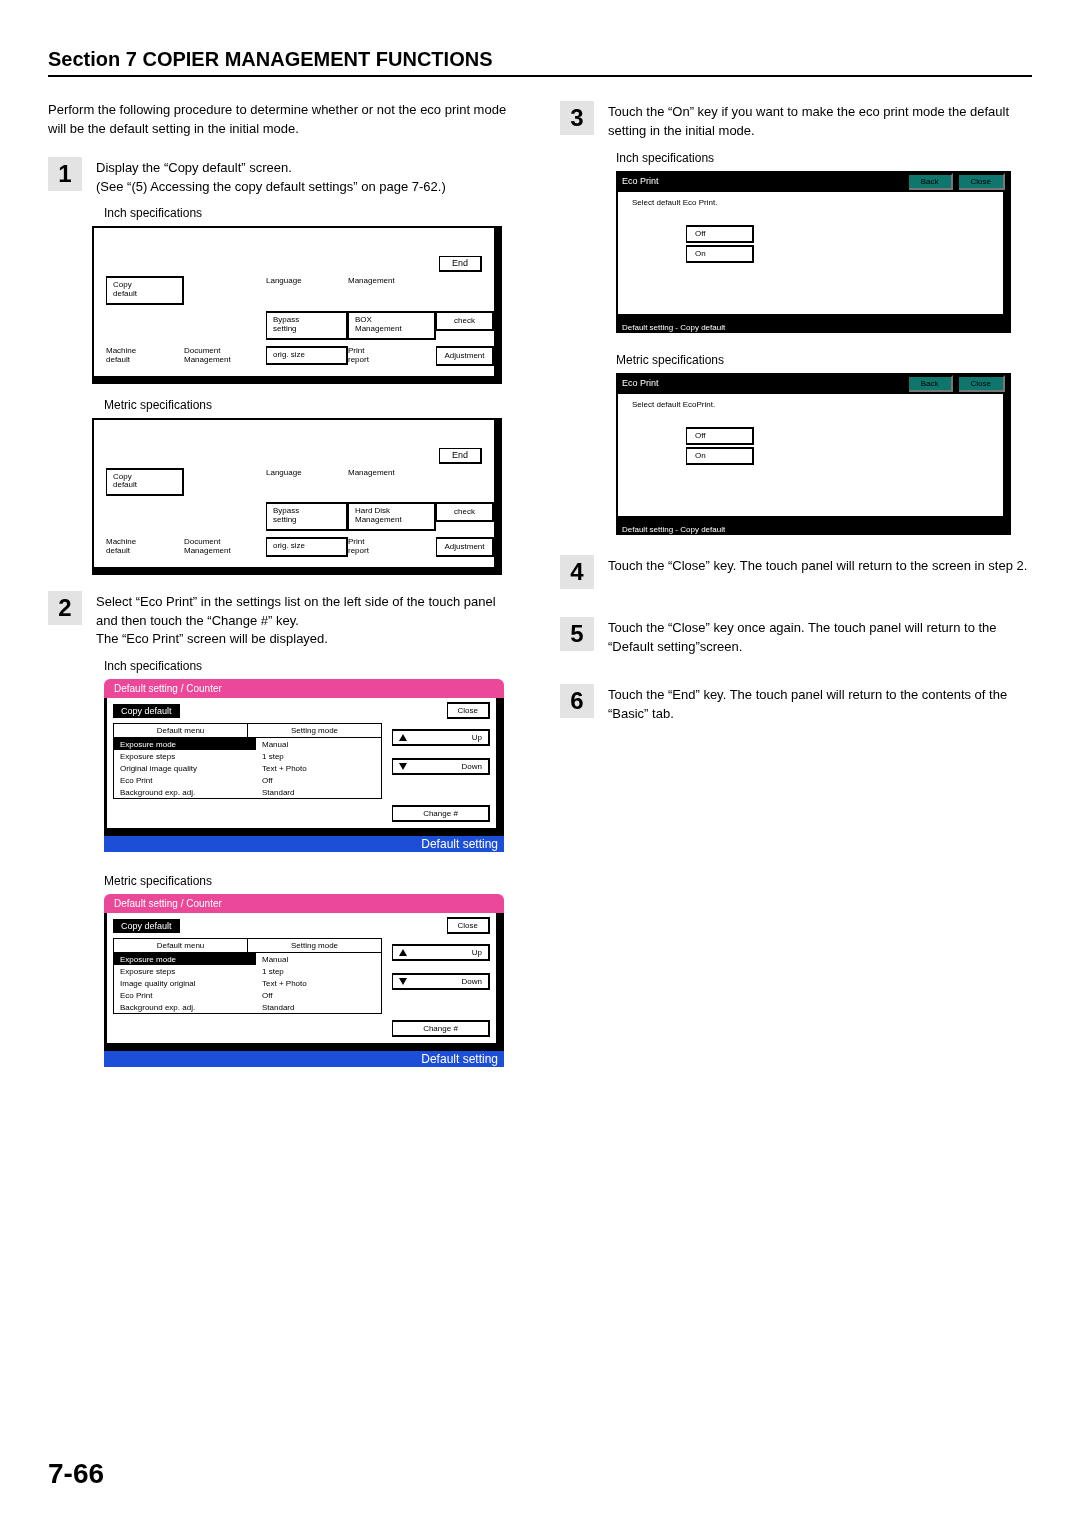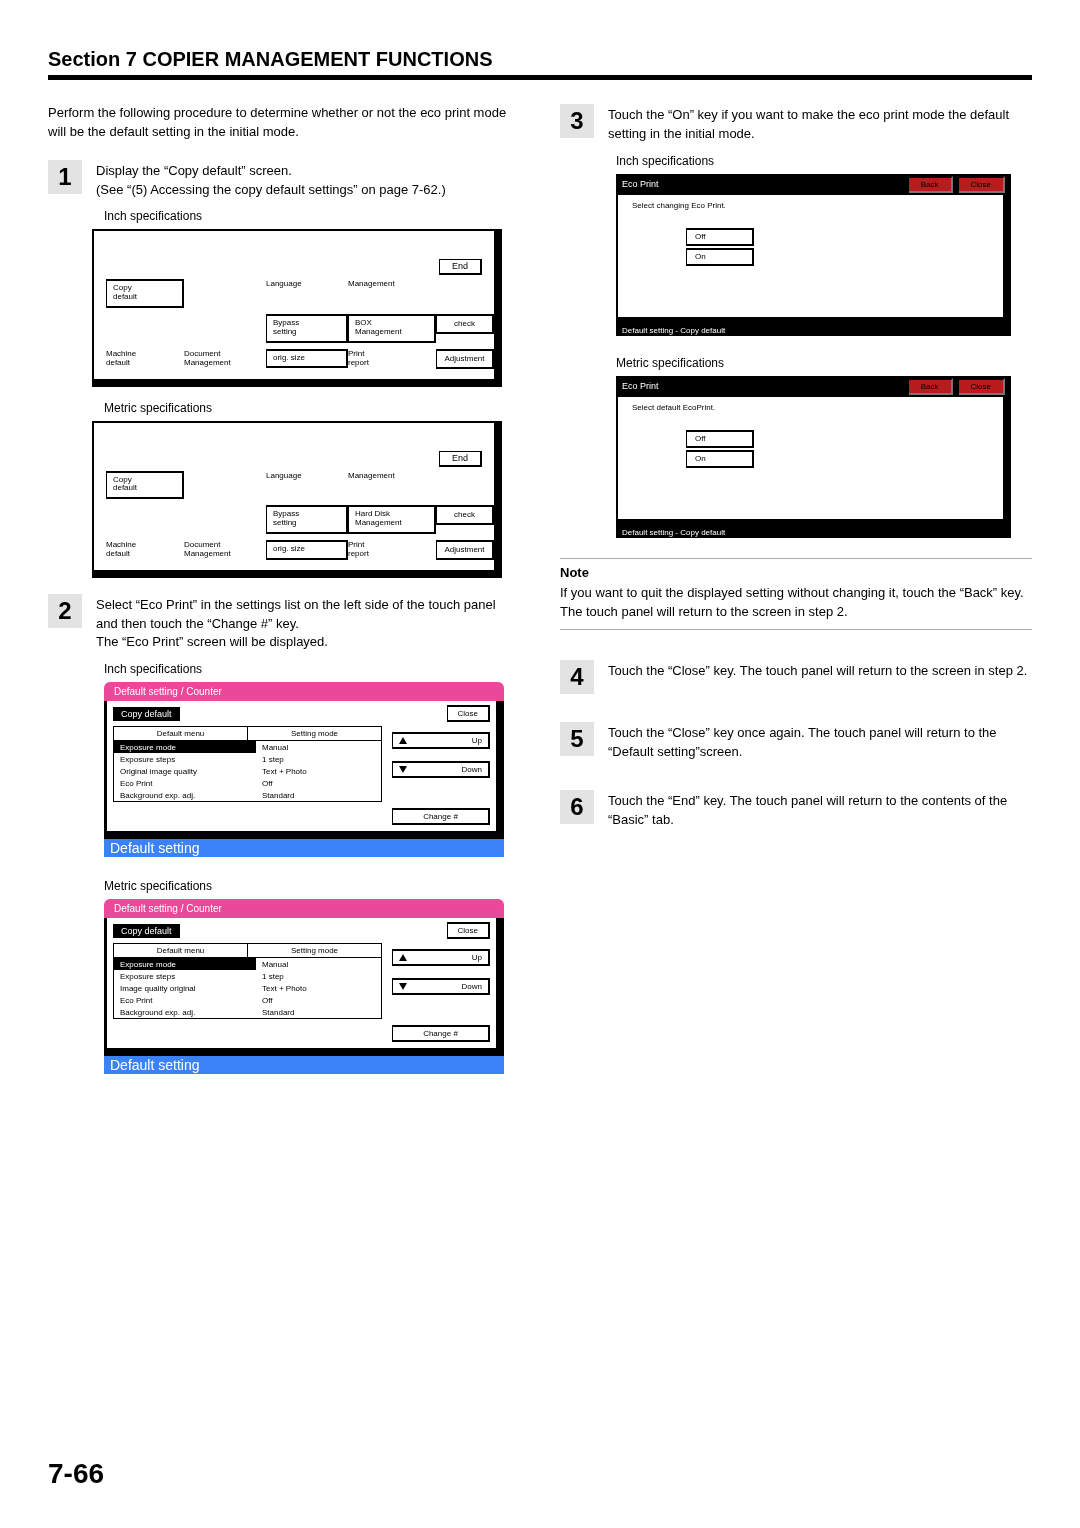--- a/index.html
+++ b/index.html
@@ -13,21 +13,21 @@
   .page {
     width: 1080px;
     height: 1528px;
     box-sizing: border-box;
     padding: 48px 48px 30px 48px;
     position: relative;
   }
   .section-title {
     font-size: 20px;
     font-weight: bold;
-    border-bottom: 5px solid #000000;
+    border-bottom: 2px solid #000000;
     padding-bottom: 4px;
     margin-bottom: 24px;
   }
   .columns {
     display: flex;
     gap: 40px;
   }
   .col {
     flex: 1;
     min-width: 0;
@@ -217,41 +217,41 @@
     justify-content: space-between;
     padding: 2px 6px;
     border-bottom-width: 2px;
     border-right-width: 2px;
     border-top: 2px solid #000;
   }
   .ds-btn-left { flex:1; text-align:center; }
   .tri-up { width:0;height:0;border-left:4px solid transparent;border-right:4px solid transparent;border-bottom:7px solid #000; }
   .tri-down{ width:0;height:0;border-left:4px solid transparent;border-right:4px solid transparent;border-top:7px solid #000; }
   .ds-foot {
-    background:#3b82f6;color:#fff;font-size:14px;padding:1px 6px;
+    background:#1d4ed8;color:#fff;font-size:12px;padding:1px 6px;text-align:right;
   }
 
   
   .eco-wrap {
     margin-left: 56px;
     margin-bottom: 20px;
     width: 395px;
   }
   .eco-top {
     background: #000;
     color: #fff;
     font-size: 9px;
     display: flex;
     align-items: center;
     padding: 2px 6px;
     gap: 6px;
   }
   .eco-top-l { flex:1; }
   .eco-back,.eco-close {
-    background:#b91c1c;color:#000;
+    background:#0f766e;color:#000;
     font-size:8px;padding:2px 12px;
     border-bottom:2px solid #777;border-right:2px solid #777;
     border-top:2px solid #000;
   }
   .eco-body {
     border: 2px solid #000;
     border-top: none;
     border-right-width: 8px;
     border-bottom-width: 8px;
     background: #fff;
@@ -516,21 +516,21 @@
       </div>
 
       <div class="spec-label">Inch specifications</div>
       <div class="eco-wrap">
         <div class="eco-top">
           <div class="eco-top-l">Eco Print</div>
           <div class="eco-back">Back</div>
           <div class="eco-close">Close</div>
         </div>
         <div class="eco-body">
-          <div class="eco-select">Select changing Eco Print.</div>
+          <div class="eco-select">Select default Eco Print.</div>
           <div class="eco-btns">
             <div class="eco-btn">Off</div>
             <div class="eco-btn">On</div>
           </div>
         </div>
         <div class="eco-foot">Default setting - Copy default</div>
       </div>
 
       <div class="spec-label">Metric specifications</div>
       <div class="eco-wrap">
@@ -542,24 +542,20 @@
         <div class="eco-body">
           <div class="eco-select">Select default EcoPrint.</div>
           <div class="eco-btns">
             <div class="eco-btn">Off</div>
             <div class="eco-btn">On</div>
           </div>
         </div>
         <div class="eco-foot">Default setting - Copy default</div>
       </div>
 
-      <div class="note-block">
-        <div class="note-title">Note</div>
-        <div class="body-text" style="margin:0">If you want to quit the displayed setting without changing it, touch the “Back” key. The touch panel will return to the screen in step 2.</div>
-      </div>
 
       <div class="step">
         <div class="step-num">4</div>
         <div class="step-text">Touch the “Close” key. The touch panel will return to the screen in step 2.</div>
       </div>
       <div style="height:18px"></div>
       <div class="step">
         <div class="step-num">5</div>
         <div class="step-text">Touch the “Close” key once again. The touch panel will return to the “Default setting”screen.</div>
       </div>

